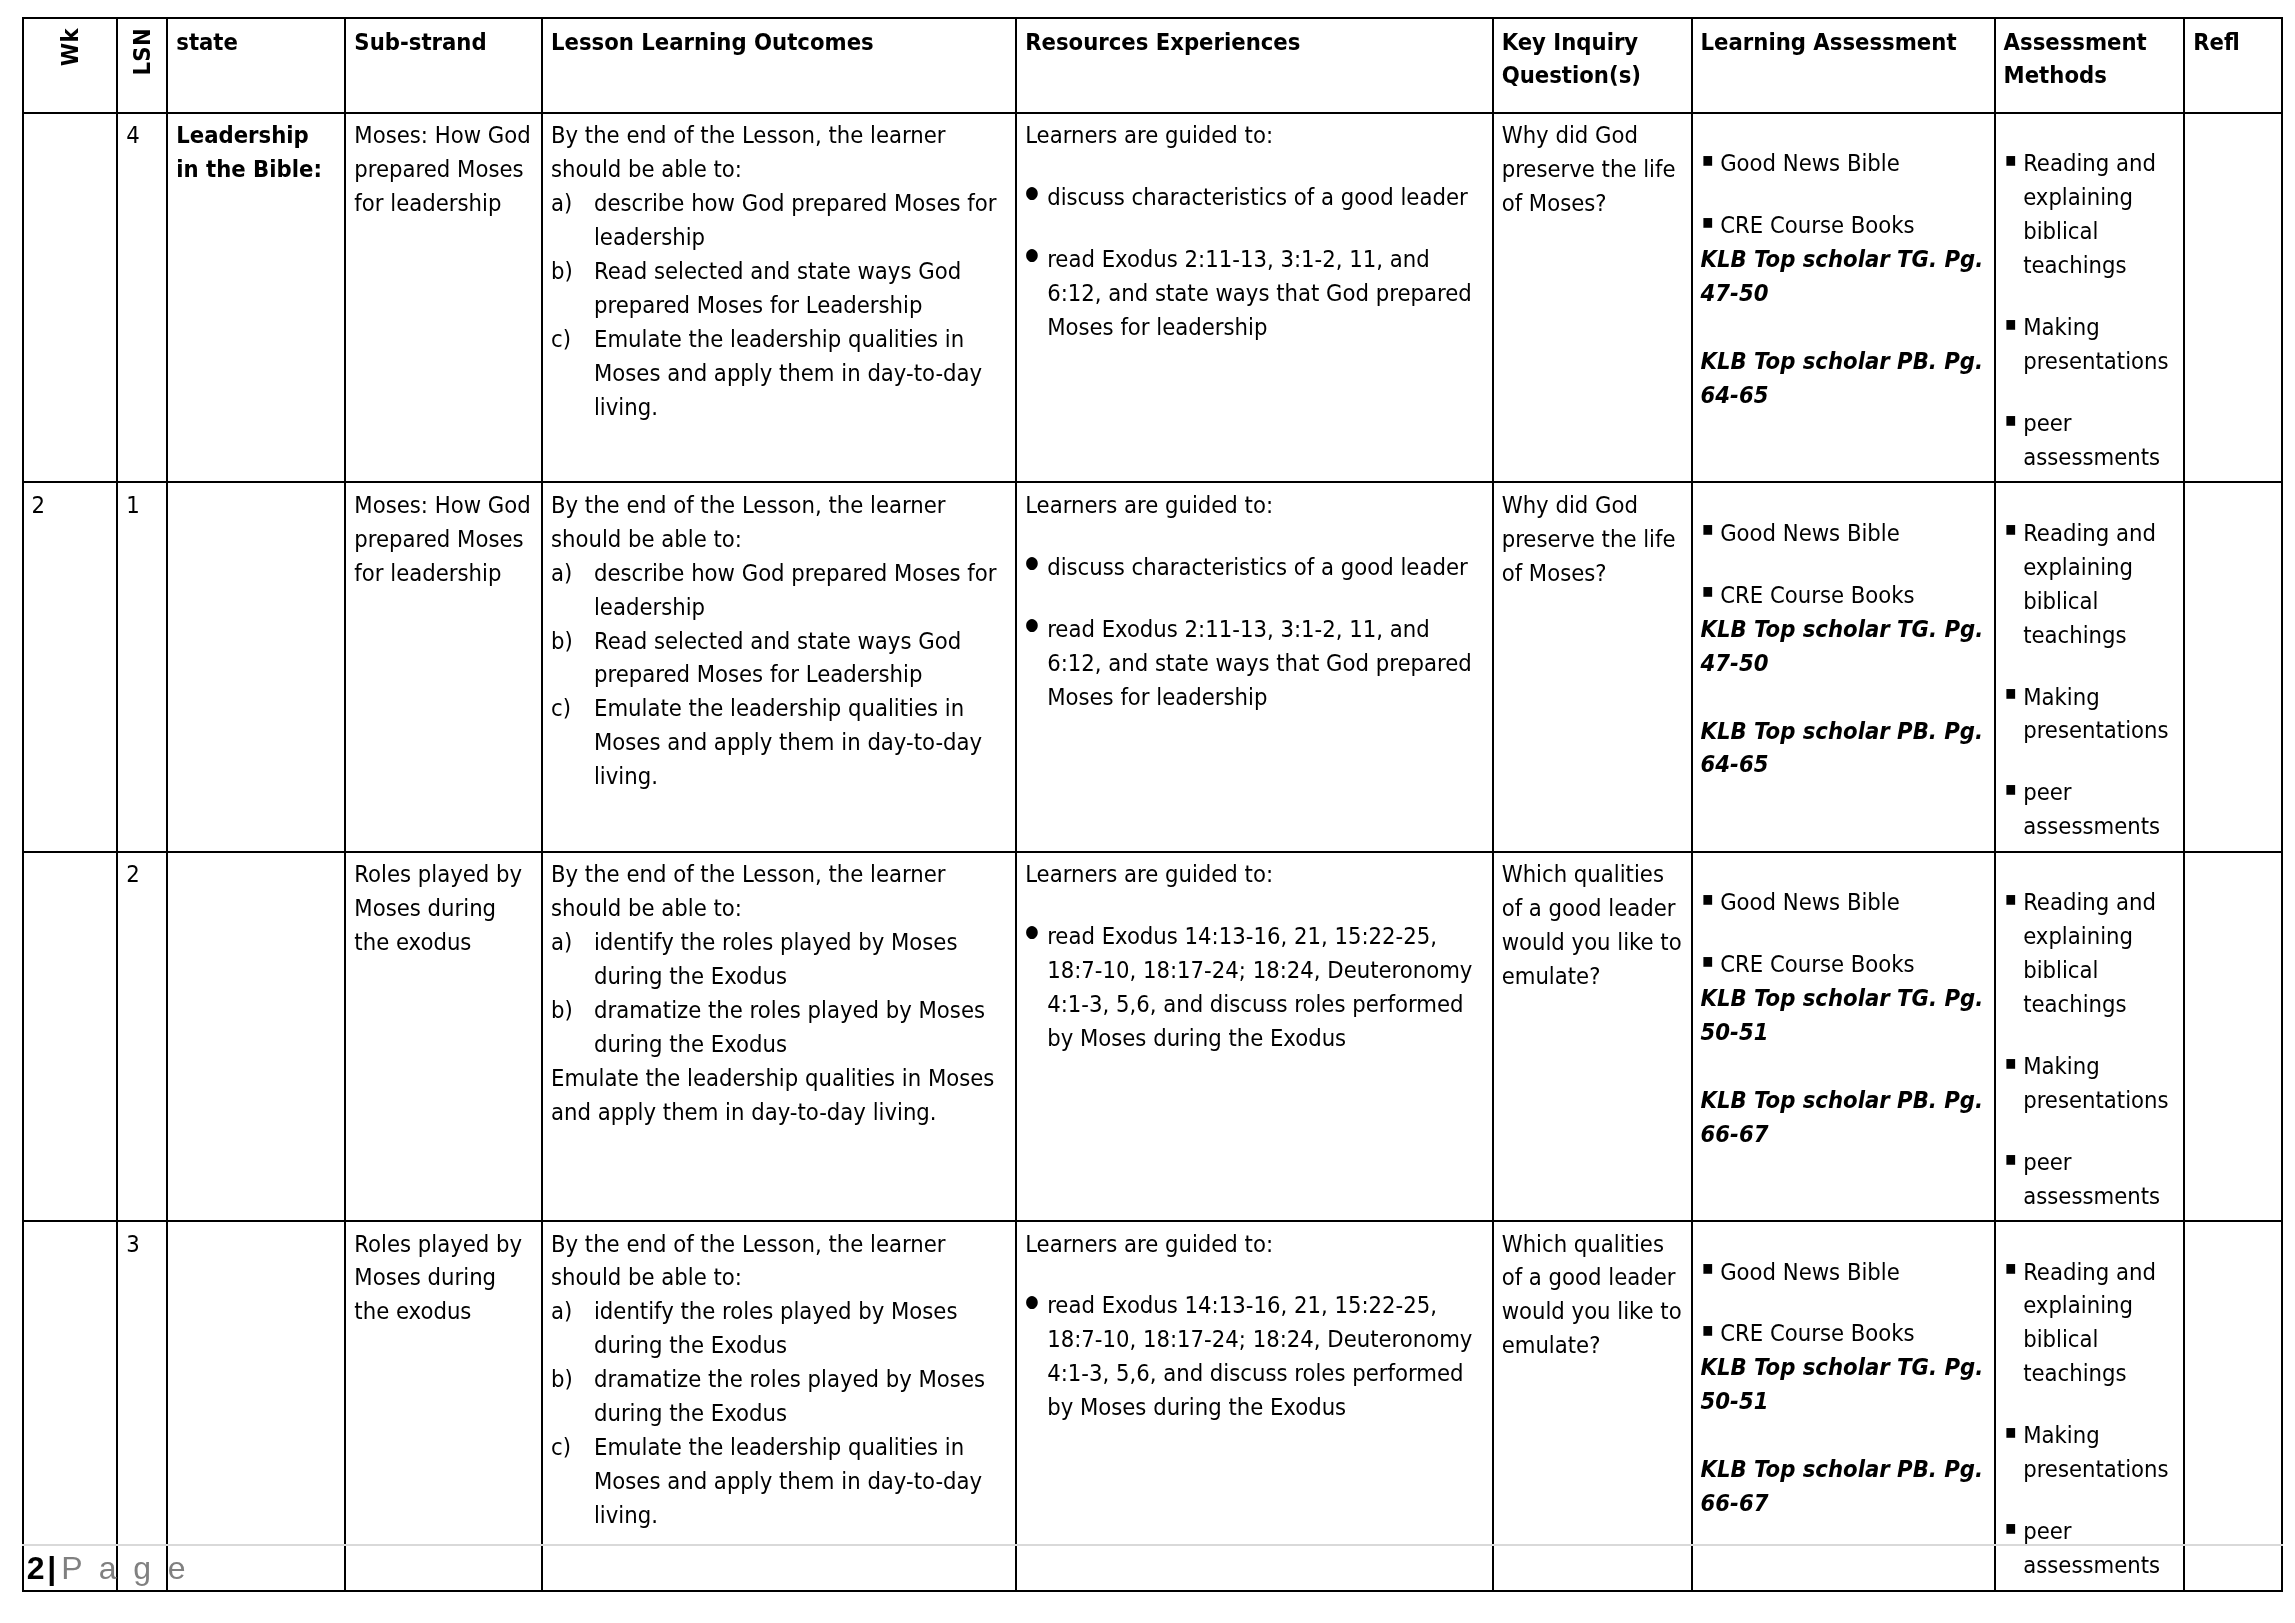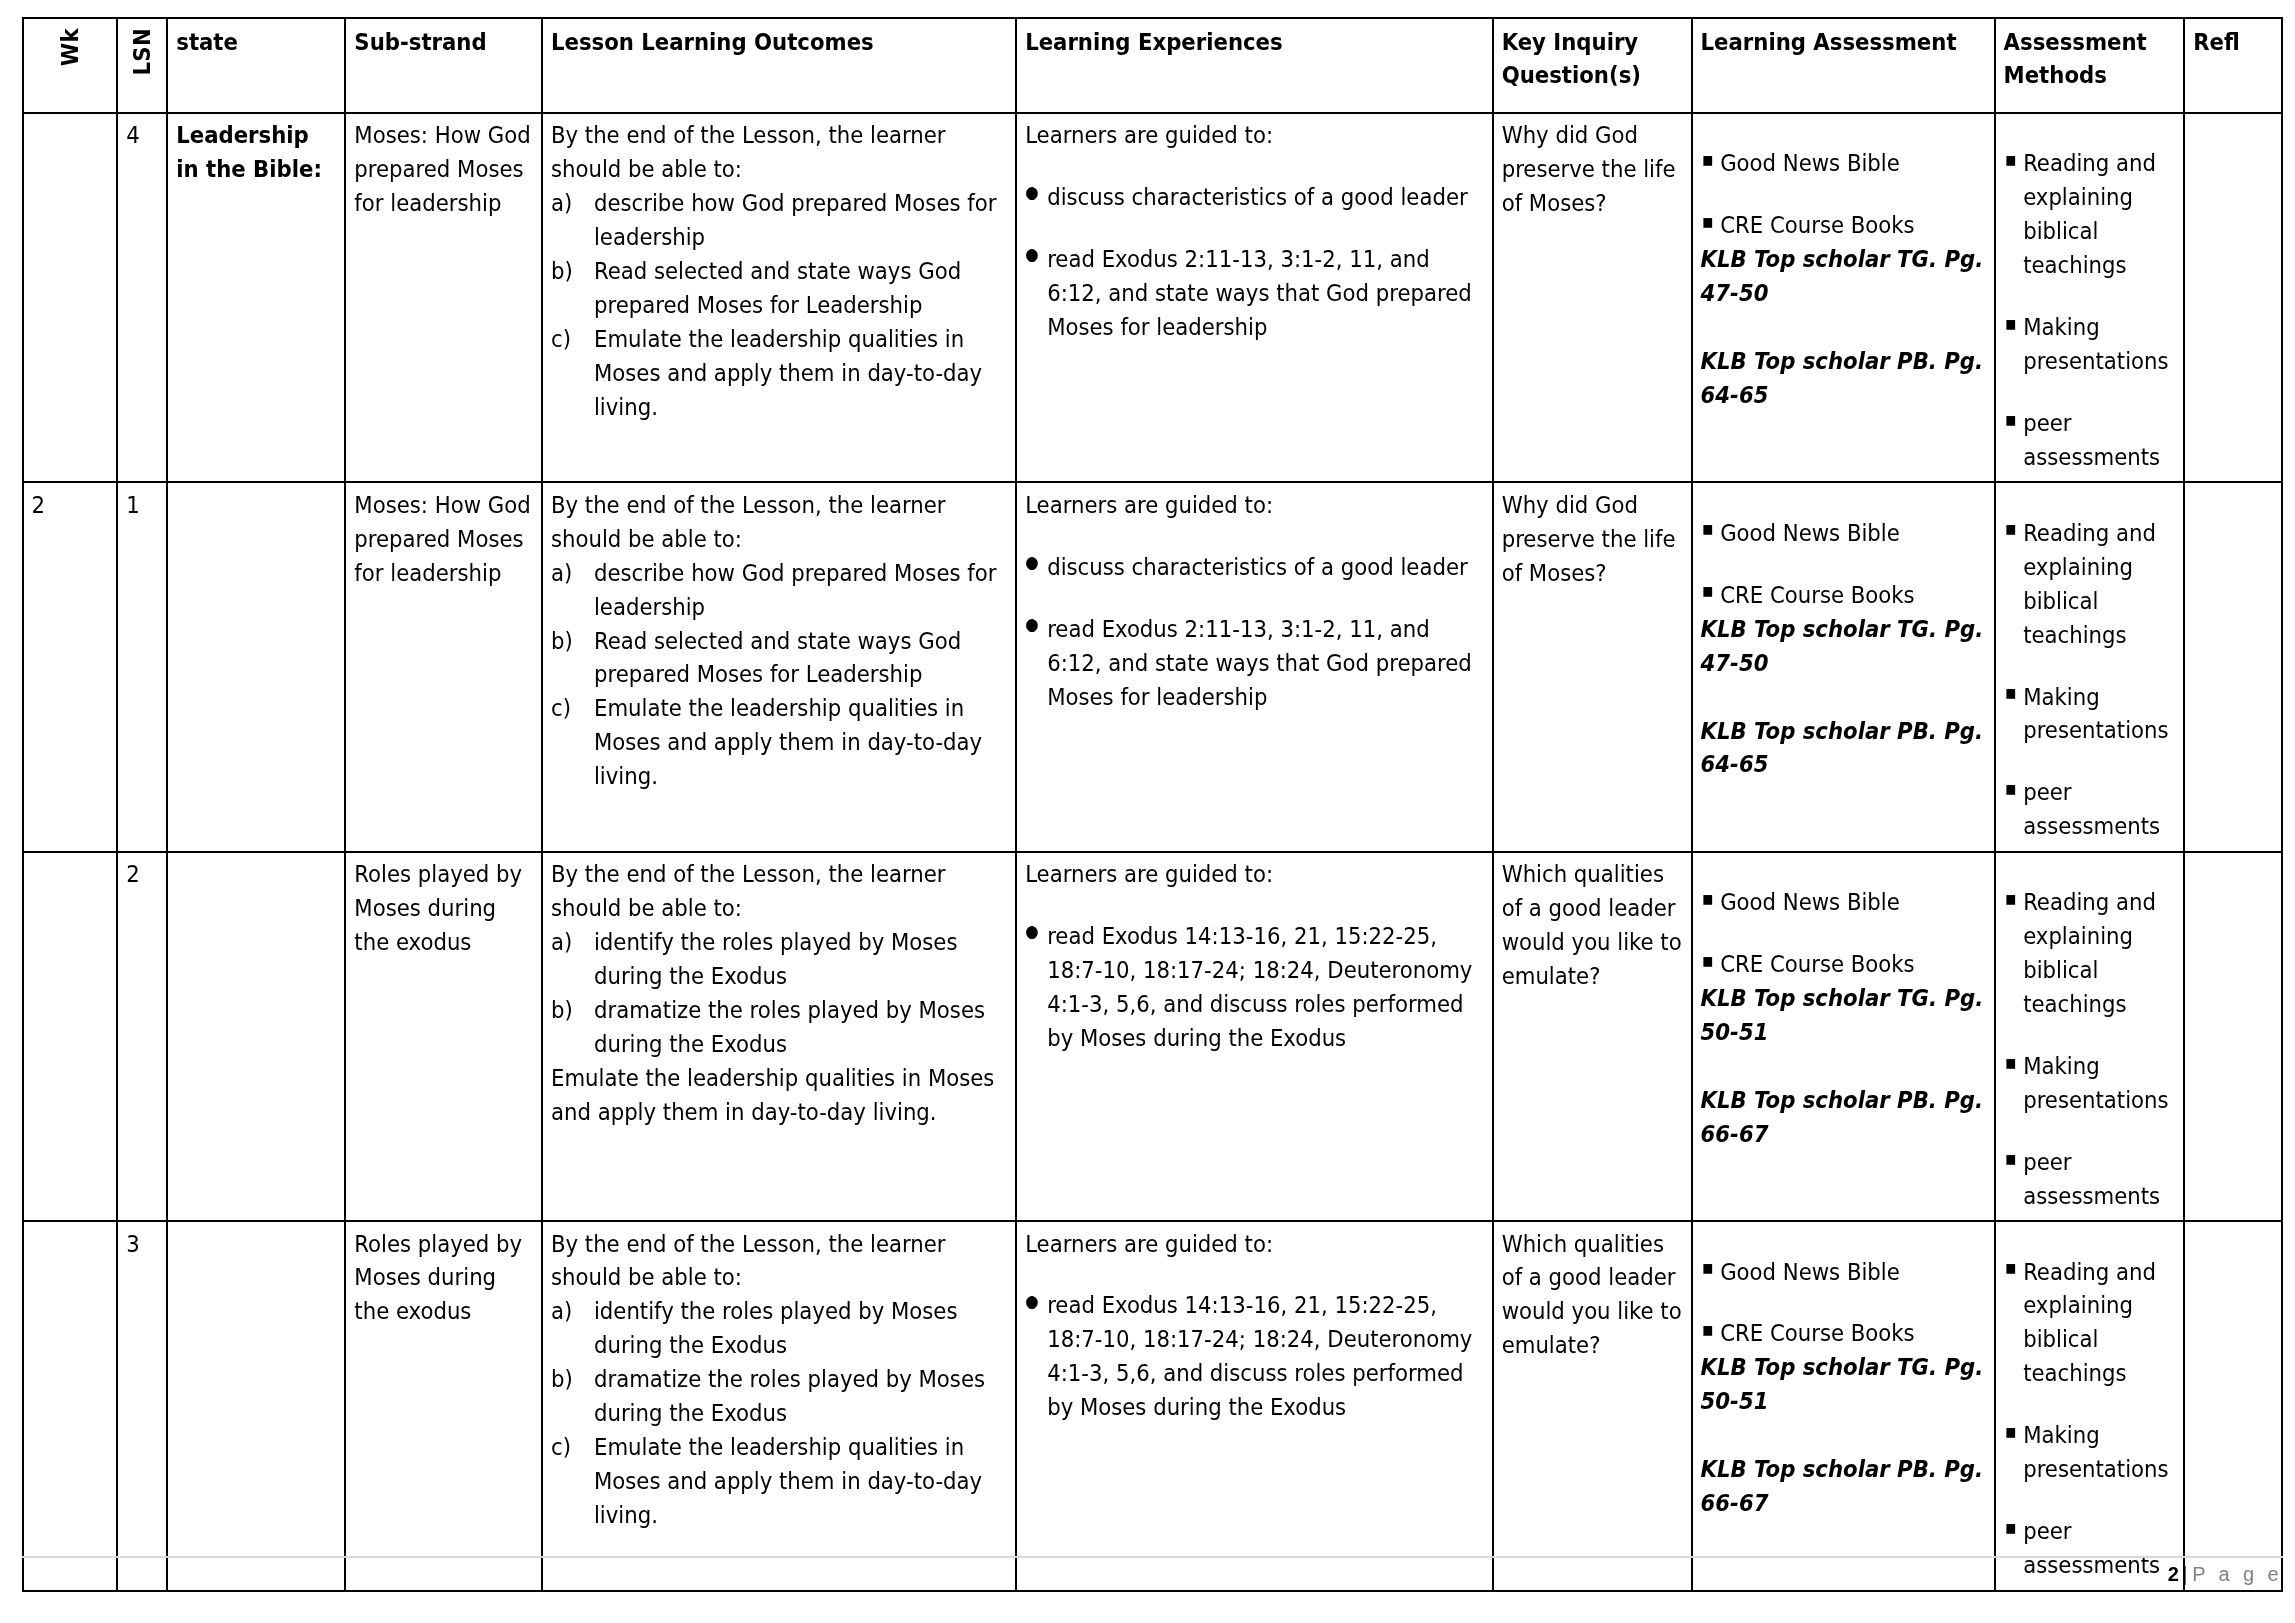--- a/index.html
+++ b/index.html
@@ -153,26 +153,25 @@
     bottom: 39px;
     width: 2261px;
   }
   .footer .rule {
     border-top: 2px solid #d9d9d9;
     width: 100%;
     margin-bottom: 6.5px;
   }
   .footer .pg {
     font-family: "Liberation Sans", sans-serif;
-    font-size: 20px;
+    font-size: 32px;
     color: #808080;
     letter-spacing: 3.9px;
     line-height: 1;
     padding-left: 5.2px;
-    text-align: right;
   }
   .footer .pg .pnum {
     color: #000000;
     font-weight: 700;
     letter-spacing: 0;
   }
   .footer .pg .bar {
     color: #000000;
     font-weight: 700;
     letter-spacing: 0;
@@ -202,21 +201,21 @@
         <tr class="head">
           <td class="vcell">
             <span class="vert">Wk</span>
           </td>
           <td class="vcell">
             <span class="vert">LSN</span>
           </td>
           <td>state</td>
           <td>Sub-strand</td>
           <td>Lesson Learning Outcomes</td>
-          <td>Learning Experiences</td>
+          <td>Resources Experiences</td>
           <td>Key Inquiry Question(s)</td>
           <td>Learning Assessment</td>
           <td>Assessment Methods</td>
           <td>Refl</td>
         </tr>
       </thead>
       <tbody>
           <tr>
             <td class="num"></td>
             <td class="num">4</td>

